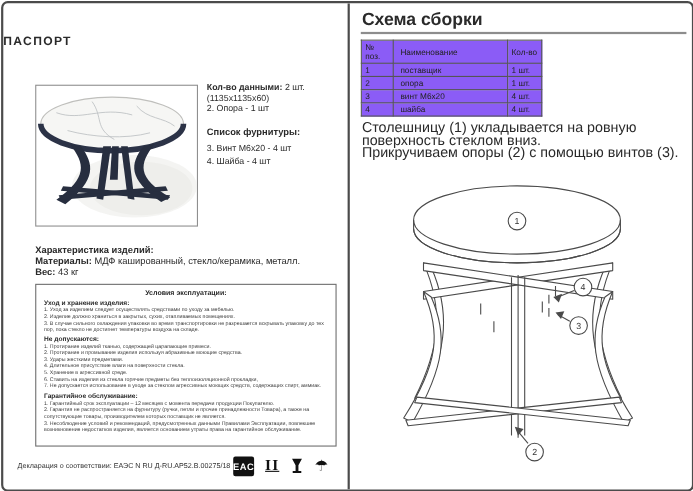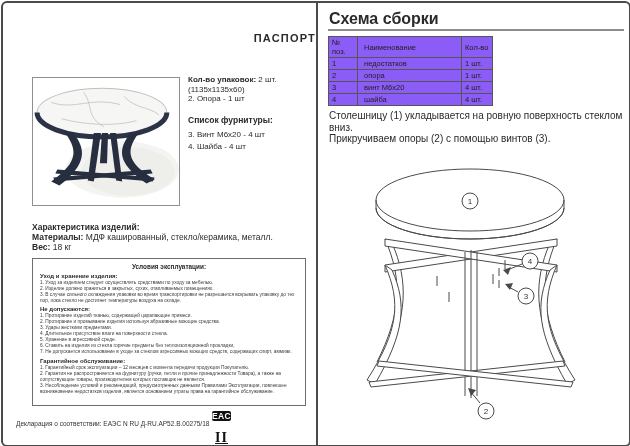--- a/index.html
+++ b/index.html
@@ -4,21 +4,21 @@
 <style>
   html,body { margin:0; padding:0; background:#ffffff; }
   .doc {
     position:relative; width:626px; height:442px; margin:1px;
     background:#ffffff; border:2px solid #4b4b4b; border-radius:6px;
     font-family:"Liberation Sans", sans-serif; color:#2a2a2a; overflow:hidden;
   }
   .divider { position:absolute; left:313px; top:0; bottom:0; width:2px; background:#4b4b4b; }
 
   
-  .pass-title { position:absolute; left:0; top:29px; width:313px; text-align:right;
+  .pass-title { position:absolute; left:0; top:29px; width:313px; text-align:left;
     font-size:11px; font-weight:bold; letter-spacing:1.2px; }
   .photo-box { position:absolute; left:29px; top:74px; width:146px; height:127px;
     border:1px solid #8f8f8f; background:#fff; }
   .photo-box svg { display:block; width:100%; height:100%; }
 
   .pack-info { position:absolute; left:185px; top:72px; width:126px;
     font-size:8px; line-height:9.5px; }
   .pack-info b { font-size:8px; }
   .hardware { position:absolute; left:185px; top:112px; width:126px;
     font-size:8px; }
@@ -28,21 +28,21 @@
   .chars { position:absolute; left:29px; top:219px; width:276px; font-size:8.5px; line-height:10px; }
   .chars .chars-title { font-weight:bold; }
 
   .usage-box { position:absolute; left:29px; top:255px; width:274px; height:148px;
     border:1px solid #6e6e6e; box-sizing:border-box; padding:4px 7px 3px 7px; background:#fff; }
   .usage-title { text-align:center; font-weight:bold; font-size:6.4px; margin-bottom:2px; }
   .usage-heading { font-weight:bold; font-size:6px; margin-top:2.5px; margin-bottom:1px; }
   .usage-item { font-size:4.8px; line-height:6px; color:#3b3b3b; }
 
   .declaration { position:absolute; left:13px; top:417px; font-size:6.5px; color:#333; }
-  .icons-row { position:absolute; left:209px; top:408px; height:26px; display:flex; align-items:center; gap:10px;flex-direction:column; }
+  .icons-row { position:absolute; left:209px; top:408px; height:26px; display:flex; align-items:center; gap:10px; }
   .eac-mark { width:19px; height:18px; background:#111; border-radius:2px; color:#fff;
     font-weight:bold; font-size:8.5px; display:flex; align-items:center; justify-content:center;
     letter-spacing:.5px; font-stretch:condensed; }
   .roman-two { font-family:"Liberation Serif", serif; font-weight:bold; font-size:14px;
     letter-spacing:1px; color:#111; line-height:1;text-decoration:underline; }
   .umbrella { font-family:"DejaVu Sans", sans-serif; font-size:14px; color:#111; line-height:1; }
 
   
   .asm-title { position:absolute; left:326px; top:7px; font-size:16px; font-weight:bold; }
   .asm-rule { position:absolute; left:325px; top:26px; width:296px; border-top:2px solid #8d8d8d; }
@@ -51,21 +51,21 @@
     font-size:7.5px; color:#222; }
   .asm-table td, .asm-table th { border:1px solid #555; font-weight:normal; text-align:left;
     padding:1px 3px; background:#8b5cf6; }
   .asm-table th { height:11px; }
   .asm-table td { height:8px; }
   .col-pos { width:22px; }
   .col-name { width:94px; padding-left:6px !important; }
   .col-qty { width:24px; }
 
   .asm-instructions { position:absolute; left:326px; top:107px; width:296px;
-    font-size:10px; line-height:11.5px; }
+    font-size:13px; line-height:11.5px; }
 
   .diagram { position:absolute; left:316px; top:131px; width:304px; height:310px; }
   .diagram svg { display:block; width:100%; height:100%; }
   .lineart { stroke:#4a4a4a; fill:#ffffff; stroke-width:1; stroke-linejoin:round; }
   .lineart-n { stroke:#4a4a4a; fill:none; stroke-width:1; }
   .callout-txt { font-size:8px; fill:#333; font-family:"Liberation Sans",sans-serif; }
 </style>
 </head>
 <body>
 
@@ -100,42 +100,42 @@
         <path d="M76,54 L82,101 L88,102 L82,54 Z"></path>
         <path d="M68,54 L66,84 L73,84 L74,54 Z"></path>
         <polygon points="20,98 116,90 118,94 22,102"></polygon>
         <polygon points="24,90 120,98 118,102 22,94"></polygon>
       </g>
     </svg>
   </div>
 
   <div class="pack-info">
     <div>
-      <b>Кол-во упаковок:</b>
+      <b>Кол-во данными:</b>
       <span>2 шт.</span>
     </div>
     <div>(1135х1135х60)</div>
     <div>2. Опора  - 1 шт</div>
   </div>
 
   <div class="hardware">
     <div class="hw-title">Список фурнитуры:</div>
     <div class="hw-item">3. Винт М6х20 - 4 шт</div>
     <div class="hw-item">4. Шайба - 4 шт</div>
   </div>
 
   <div class="chars">
     <div class="chars-title">Характеристика изделий:</div>
     <div>
       <b>Материалы:</b>
       <span>МДФ кашированный, стекло/керамика, металл.</span>
     </div>
     <div>
       <b>Вес:</b>
-      <span>18 кг</span>
+      <span>43 кг</span>
     </div>
   </div>
 
   <div class="usage-box">
     <div class="usage-title">Условия эксплуатации:</div>
 
     <div>
       <div class="usage-heading">Уход и хранение изделия:</div>
       <div class="usage-item">1. Уход за изделием следует осуществлять средствами по уходу за мебелью.</div>
       <div class="usage-item">2. Изделие должно храниться в закрытых, сухих, отапливаемых помещениях.</div>
@@ -179,21 +179,21 @@
     <thead>
       <tr>
         <th class="col-pos">№ поз.</th>
         <th class="col-name">Наименование</th>
         <th class="col-qty">Кол-во</th>
       </tr>
     </thead>
     <tbody>
       <tr>
         <td class="col-pos">1</td>
-        <td class="col-name">недостатков</td>
+        <td class="col-name">поставщик</td>
         <td class="col-qty">1 шт.</td>
       </tr>
       <tr>
         <td class="col-pos">2</td>
         <td class="col-name">опора</td>
         <td class="col-qty">1 шт.</td>
       </tr>
       <tr>
         <td class="col-pos">3</td>
         <td class="col-name">винт М6х20</td>

